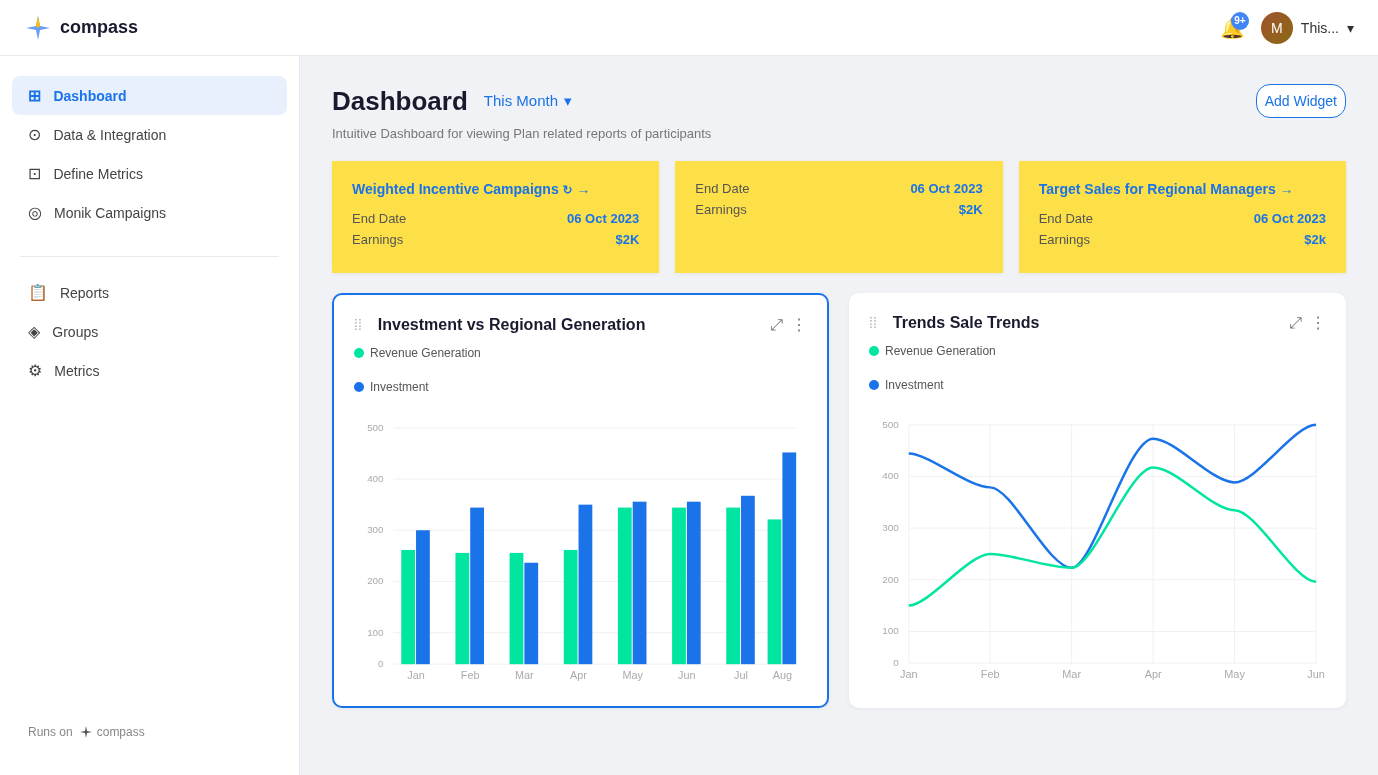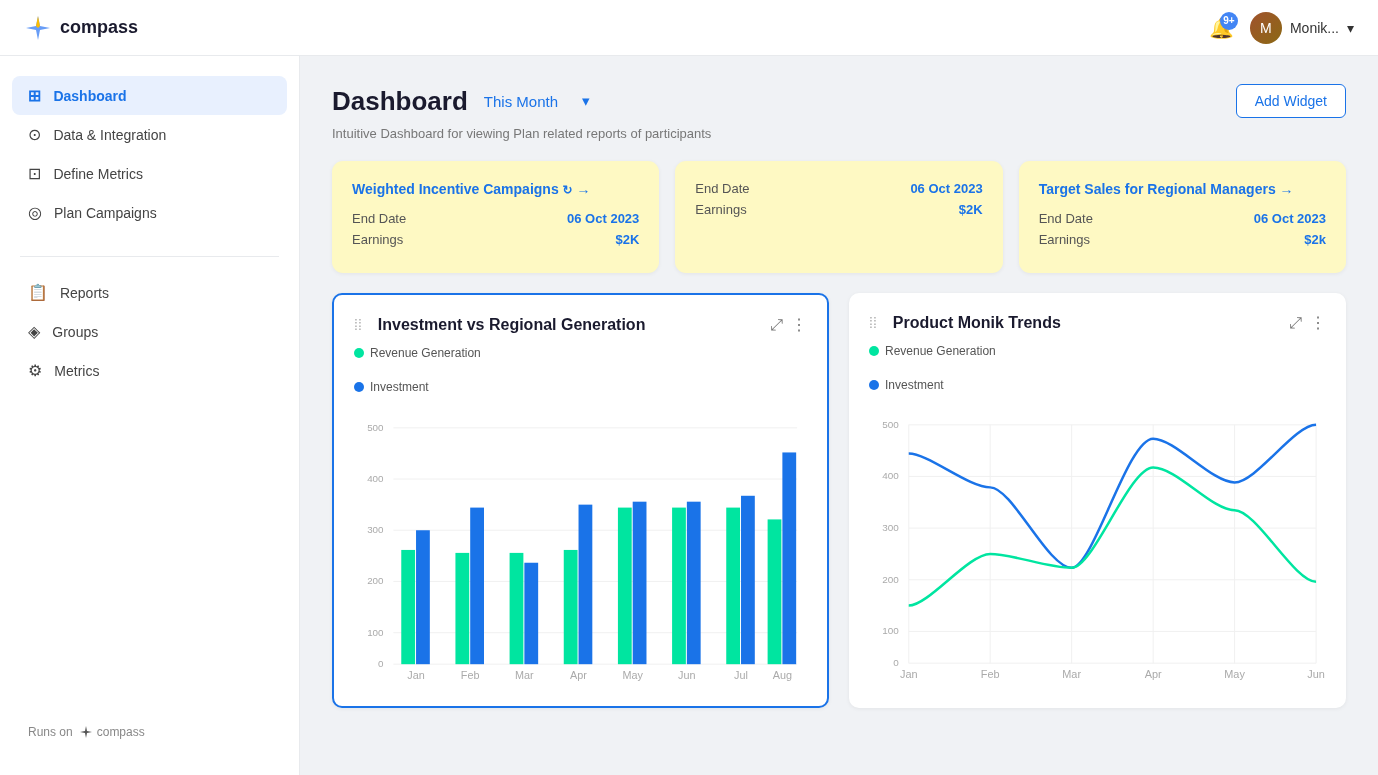--- a/index.html
+++ b/index.html
@@ -33,27 +33,27 @@
     .sidebar-footer { margin-top: auto; padding: 16px; font-size: 12px; color: #888; display: flex; align-items: flex-end; gap: 6px; }
     .sidebar-footer-logo { display: flex; align-items: center; gap: 4px; }
 
     
     .main { flex: 1; overflow-y: auto; padding: 28px 32px; }
 
     
     .page-header { display: flex; align-items: center; justify-content: space-between; margin-bottom: 8px; }
     .page-title-row { display: flex; align-items: center; gap: 16px; }
     .page-title { font-size: 26px; font-weight: 700; color: #1a1a2e; }
-    .period-btn { display: flex; align-items: center; gap: 24px; color: #1a73e8; font-size: 15px; font-weight: 500; cursor: pointer; background: none; border: none; }
+    .period-btn { display: flex; gap: 6px; color: #1a73e8; font-size: 15px; font-weight: 500; cursor: pointer; background: none; border: none; }
     .page-subtitle { font-size: 13px; color: #777; margin-bottom: 20px; }
-    .add-widget-btn { background: #fff; border: 1.5px solid #1a73e8; color: #1a73e8; padding: 8px 18px; border-radius: 6px; font-size: 14px; font-weight: 500; cursor: pointer; }
+    .add-widget-btn { background: #fff; border: 1.5px solid #1a73e8; color: #1a73e8; padding: 8px 8px; border-radius: 14px; font-size: 14px; font-weight: 500; cursor: pointer; }
 
     
     .campaigns-row { display: grid; grid-template-columns: 1fr 1fr 1fr; gap: 16px; margin-bottom: 20px; }
-    .campaign-card { background: #fef9c3; border-radius: 11px; padding: 20px; box-shadow: 0 1px 4px rgba(0,0,0,0.06); }
+    .campaign-card { background: #fde047; border-radius: 0; padding: 20px; box-shadow: 0 1px 4px rgba(0,0,0,0.06); }
     .campaign-card-header { display: flex; align-items: center; justify-content: space-between; margin-bottom: 14px; }
     .campaign-name { color: #1a73e8; font-size: 14px; font-weight: 600; cursor: pointer; }
     .campaign-row { display: flex; justify-content: space-between; align-items: center; margin-bottom: 6px; font-size: 13px; color: #555; }
     .campaign-value { color: #1a73e8; font-weight: 600; }
 
     
     .charts-row { display: grid; grid-template-columns: 1fr 1fr; gap: 20px; }
     .chart-card { background: #fff; border-radius: 10px; padding: 20px; box-shadow: 0 1px 4px rgba(0,0,0,0.06); }
     .chart-card.highlighted { border: 2px solid #1a73e8; }
     .chart-header { display: flex; align-items: center; justify-content: space-between; margin-bottom: 12px; }
@@ -88,21 +88,21 @@
     </svg>
     <span>compass</span>
   </div>
   <div class="topnav-right">
     <button class="notif-btn">
       <span class="notif-icon">🔔</span>
       <span class="notif-badge">9+</span>
     </button>
     <button class="user-btn">
       <div class="avatar">M</div>
-      <span>Monik...</span>
+      <span>This...</span>
       <span>▾</span>
     </button>
   </div>
 </nav>
 
 <div class="app-body">
 
   <aside class="sidebar">
     <div class="sidebar-section">
       <div class="sidebar-item active">
@@ -112,21 +112,21 @@
       <div class="sidebar-item">
         <span class="sidebar-item-icon">⊙</span>
         <span>Data &amp; Integration</span>
       </div>
       <div class="sidebar-item">
         <span class="sidebar-item-icon">⊡</span>
         <span>Define Metrics</span>
       </div>
       <div class="sidebar-item">
         <span class="sidebar-item-icon">◎</span>
-        <span>Plan Campaigns</span>
+        <span>Monik Campaigns</span>
       </div>
     </div>
     <div class="sidebar-divider"></div>
     <div class="sidebar-section">
       <div class="sidebar-item">
         <span class="sidebar-item-icon">📋</span>
         <span>Reports</span>
       </div>
       <div class="sidebar-item">
         <span class="sidebar-item-icon">◈</span>
@@ -274,21 +274,21 @@
             <rect x="435" y="35" width="14" height="215" fill="#1a73e8"></rect>
             <text x="435" y="265" class="x-label" text-anchor="middle">Aug</text>
           </svg>
         </div>
       </div>
 
       <div class="chart-card">
         <div class="chart-header">
           <div style="display:flex;align-items:center;gap:8px;">
             <span class="chart-drag">⁞⁞</span>
-            <span class="chart-title">Product Monik Trends</span>
+            <span class="chart-title">Trends Sale Trends</span>
           </div>
           <div class="chart-actions">
             <button class="chart-action-btn">⤢</button>
             <button class="chart-action-btn">⋮</button>
           </div>
         </div>
         <div class="chart-legend">
           <div class="legend-item">
             <div class="legend-dot" style="background:#00e5a0;"></div>
             <span>Revenue Generation</span>

